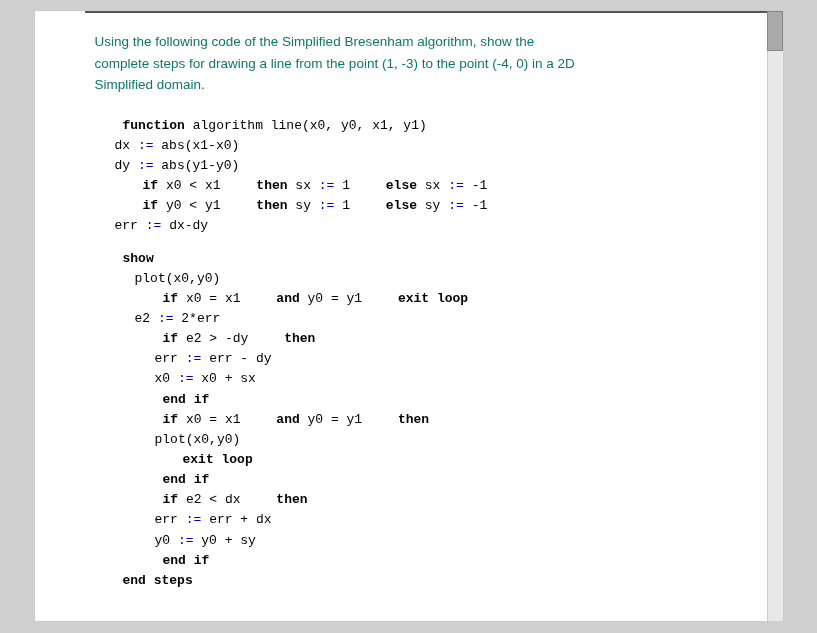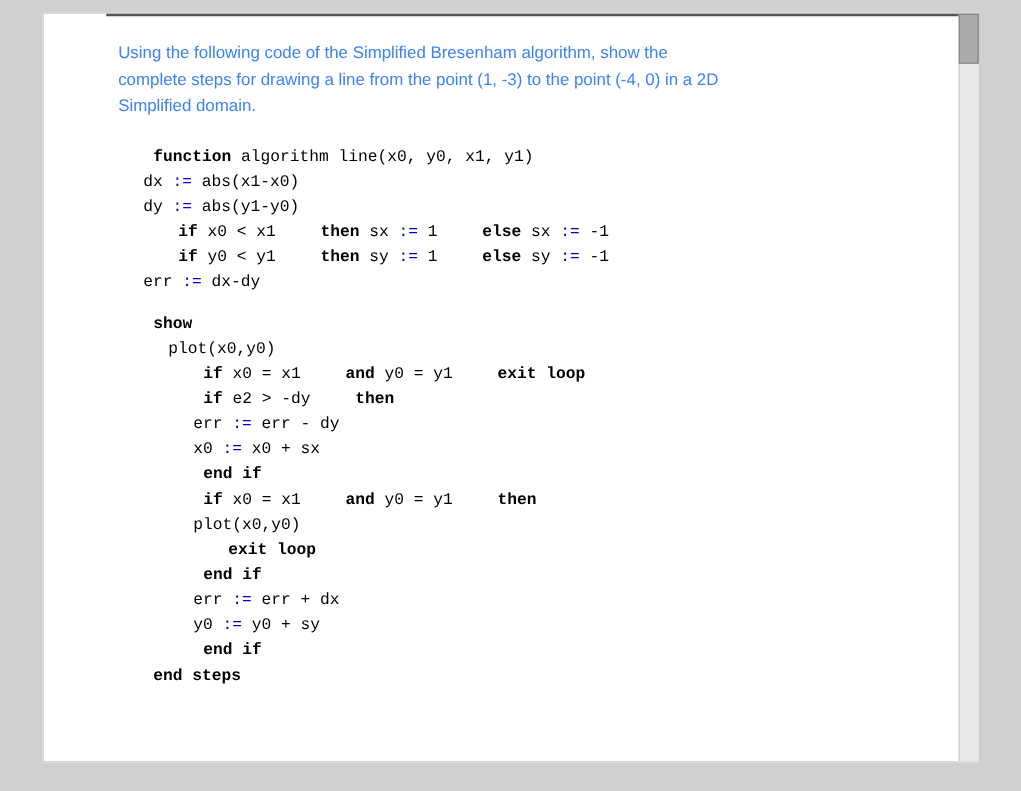--- a/index.html
+++ b/index.html
@@ -33,21 +33,21 @@
       top: 0;
       left: 50px;
       right: 0;
       height: 2px;
       background: #555;
     }
 
     .intro-text {
       font-family: Arial, sans-serif;
       font-size: 13.5px;
-      color: #3b82f6;
+      color: #0f766e;
       line-height: 1.6;
       margin-bottom: 20px;
       text-align: justify;
     }
 
     .code-block {
       font-family: 'Courier New', Courier, monospace;
       font-size: 13px;
       color: #000;
       line-height: 1.55;
@@ -144,20 +144,23 @@
     </div>
 
     <div class="indent-2">
       plot(x0,y0)
     </div>
 
     <div class="indent-2">
       <span class="keyword">if</span> x0 = x1 <span class="keyword">and</span> y0 = y1 <span class="keyword">exit loop</span>
     </div>
 
+    <div class="indent-2">
+      e2 <span class="blue">:=</span> 2*err
+    </div>
 
     <div class="indent-2">
       <span class="keyword">if</span> e2 &gt; -dy <span class="keyword">then</span>
     </div>
 
     <div class="indent-3">
       err <span class="blue">:=</span> err - dy
     </div>
 
     <div class="indent-3">
@@ -177,20 +180,23 @@
     </div>
 
     <div class="indent-3">
       <span class="keyword">exit loop</span>
     </div>
 
     <div class="indent-2">
       <span class="keyword">end if</span>
     </div>
 
+    <div class="indent-2">
+      <span class="keyword">if</span> e2 &lt;  dx <span class="keyword">then</span>
+    </div>
 
     <div class="indent-3">
       err <span class="blue">:=</span> err + dx
     </div>
 
     <div class="indent-3">
       y0 <span class="blue">:=</span> y0 + sy
     </div>
 
     <div class="indent-2">

